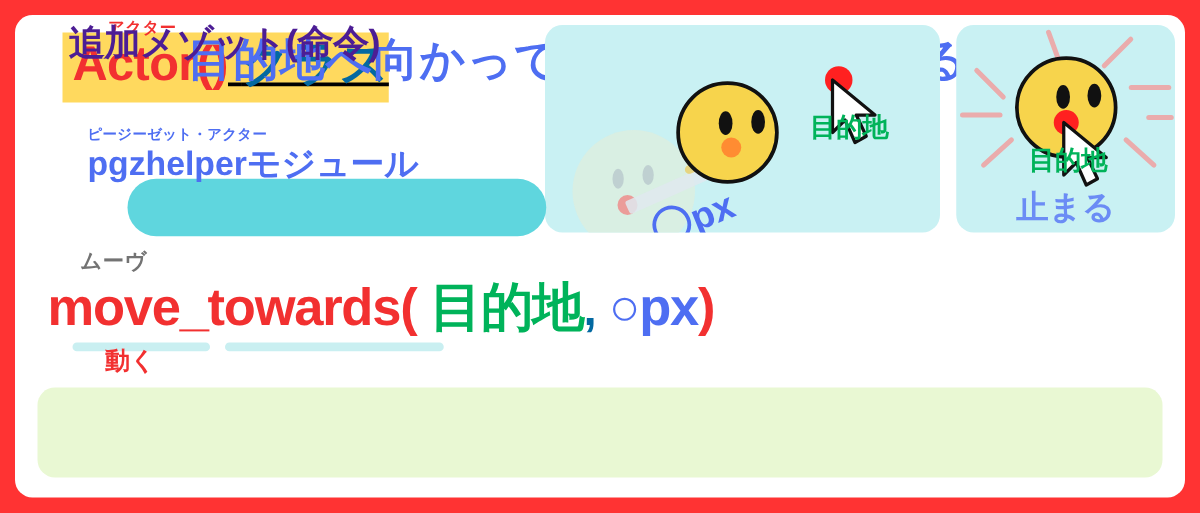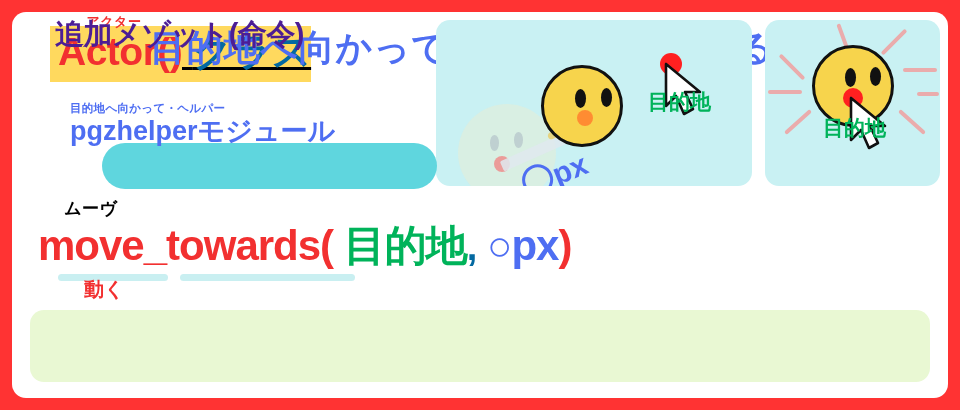--- a/index.html
+++ b/index.html
@@ -72,21 +72,21 @@
   .formula{
     position:absolute;left:26px;top:210px;
     white-space:nowrap;
     font-size:42px;font-weight:bold;line-height:48px;
     letter-spacing:-1px;
   }
   .fr-ruby{
     position:absolute;left:50%;transform:translateX(-50%);
     top:-22px;
     font-size:17px;font-weight:bold;line-height:18px;
-    white-space:nowrap;color:#000000;letter-spacing:0.5px;
+    white-space:nowrap;color:#737373;letter-spacing:0.5px;
   }
   .uline{
     position:absolute;height:7px;background:#c9eff1;border-radius:4px;
   }
   .u1{left:46px;top:262px;width:110px;}
   .u2{left:168px;top:262px;width:175px;}
   .sub{
     position:absolute;
     font-size:20px;font-weight:bold;color:#f23030;
     white-space:nowrap;line-height:22px;
@@ -187,21 +187,21 @@
 
   <div class="actor-box"></div>
   <div class="actor-line">
     <span class="ruby-wrap">
       <span class="ruby-top red">アクター</span>
       <span class="red">Actor(</span>
     </span><span class="red" style="letter-spacing:10px;">)</span><span class="blk">クラス</span>
   </div>
 
   <div class="pgz-line">
-    <span class="pgz-ruby">目的地へ向かって・ヘルパー</span>
+    <span class="pgz-ruby">ピージーゼット・アクター</span>
     <span>pgzhelperモジュール</span>
   </div>
 
   <div class="pill"></div>
   <div class="pill-label">追加メゾット(命令)</div>
 
   <div class="formula">
     <span class="ruby-wrap">
       <span class="fr-ruby">ムーヴ</span>
       <span class="red">move</span>
@@ -256,15 +256,16 @@
     <div class="face" style="left:47px;top:25px;width:82px;height:82px;"></div>
     <div class="eye" style="left:80px;top:48px;"></div>
     <div class="eye" style="left:105px;top:47px;"></div>
     <div class="nose" style="left:78px;top:68px;width:20px;height:20px;background:#ff2020;"></div>
 
     <svg class="cursor" style="left:82px;top:76px;" width="46" height="62" viewBox="0 0 46 62">
       <polygon points="4,2 4,44 14,34 22,52 31,47 23,30 38,30" fill="#ffffff" stroke="#111111" stroke-width="2.6" stroke-linejoin="round"></polygon>
     </svg>
 
     <div class="dest-label" style="left:58px;top:94px;">目的地</div>
+    <div class="stop-label" style="left:48px;top:128px;">止まる</div>
   </div>
 
 </div>
 
 </body></html>

